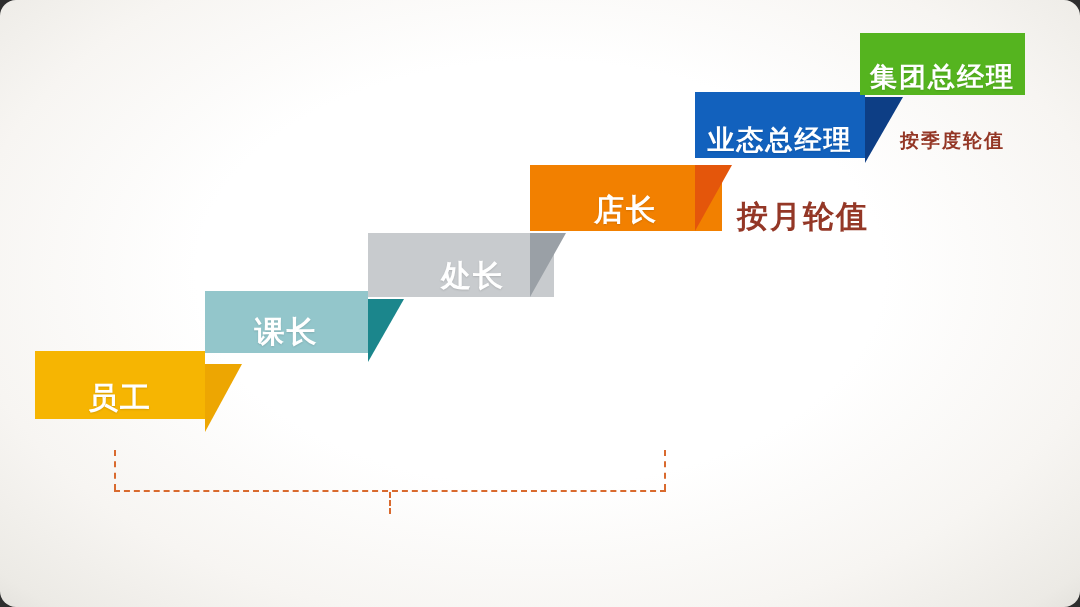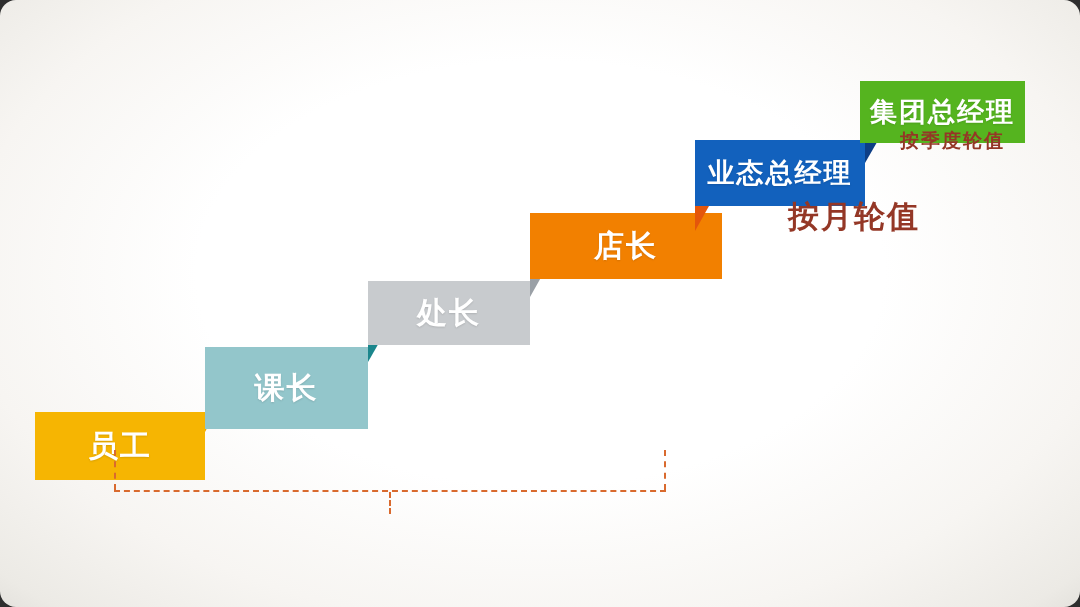--- a/index.html
+++ b/index.html
@@ -15,58 +15,57 @@
     position: relative;
     width: 1080px;
     height: 607px;
     border-radius: 16px;
     background: radial-gradient(ellipse at 50% 45%, #ffffff 45%, #f7f5f2 75%, #eceae5 95%, #e4e2dd 100%);
     overflow: hidden;
   }
   .rect {
     position: absolute;
     display: flex;
-    align-items: center;
+    align-items: flex-end;
     justify-content: center;
-    margin-top: 48px;
   }
   .step-label {
     color: #fff;
     font-weight: 700;
     letter-spacing: 2px;
     text-shadow: 0 1px 2px rgba(0,0,0,0.12);
     white-space: nowrap;
   }
   .tri {
     position: absolute;
     clip-path: polygon(0 0, 100% 0, 0 100%);
   }
   
-  .s1 { left: 35px;  top: 364px; width: 170px; height: 68px; }
+  .s1 { left: 35px;  top: 351px; width: 170px; height: 68px; }
   .t1 { left: 205px; top: 364px; width: 37px;  height: 68px; }
-  .s2 { left: 205px; top: 299px; width: 163px; height: 82px; }
+  .s2 { left: 205px; top: 291px; width: 163px; height: 62px; }
   .t2 { left: 368px; top: 299px; width: 36px;  height: 63px; }
-  .s3 { left: 368px; top: 233px; width: 162px; height: 64px; }
+  .s3 { left: 368px; top: 233px; width: 162px; height: 64px; padding-left: 24px; }
   .t3 { left: 530px; top: 233px; width: 36px;  height: 64px; }
   .s4 { left: 530px; top: 165px; width: 192px; height: 66px; }
   .t4 { left: 695px; top: 165px; width: 37px;  height: 66px; }
   .s5 { left: 695px; top: 92px;  width: 170px; height: 66px; }
   .t5 { left: 865px; top: 97px;  width: 38px;  height: 66px; }
   .s6 { left: 860px; top: 33px;  width: 165px; height: 62px; }
 
   .s1 .step-label, .s2 .step-label, .s3 .step-label, .s4 .step-label { font-size: 30px; }
   .s5 .step-label, .s6 .step-label { font-size: 27px; }
 
   .annot {
     position: absolute;
     font-weight: 700;
     white-space: nowrap;
   }
   .annot-quarterly { left: 900px; top: 128px; font-size: 19px; letter-spacing: 2px; }
-  .annot-monthly   { left: 788px; top: 196px; font-size: 31px; letter-spacing: 2px; }
+  .annot-monthly   { left: 737px; top: 196px; font-size: 31px; letter-spacing: 2px; }
   .annot-daily     { left: 390px; top: 546px; font-size: 32px; letter-spacing: 3px; transform: translateX(-50%); }
 
   .bracket-left  { position: absolute; left: 114px; top: 450px; width: 0;    height: 40px; border-left: 2px dashed; }
   .bracket-base  { position: absolute; left: 114px; top: 490px; width: 552px; height: 0;   border-bottom: 2px dashed; }
   .bracket-right { position: absolute; left: 664px; top: 450px; width: 0;    height: 40px; border-left: 2px dashed; }
   .bracket-tick  { position: absolute; left: 389px; top: 492px; width: 0;    height: 22px; border-left: 2px dashed; }
 </style>
 </head>
 <body>
 

